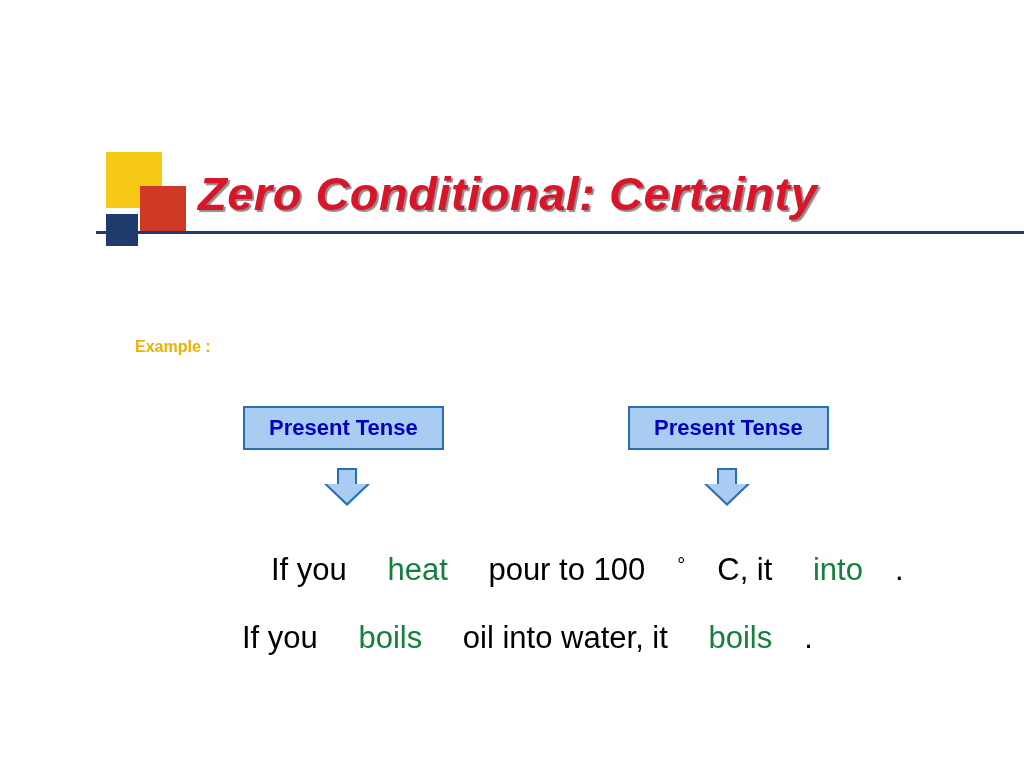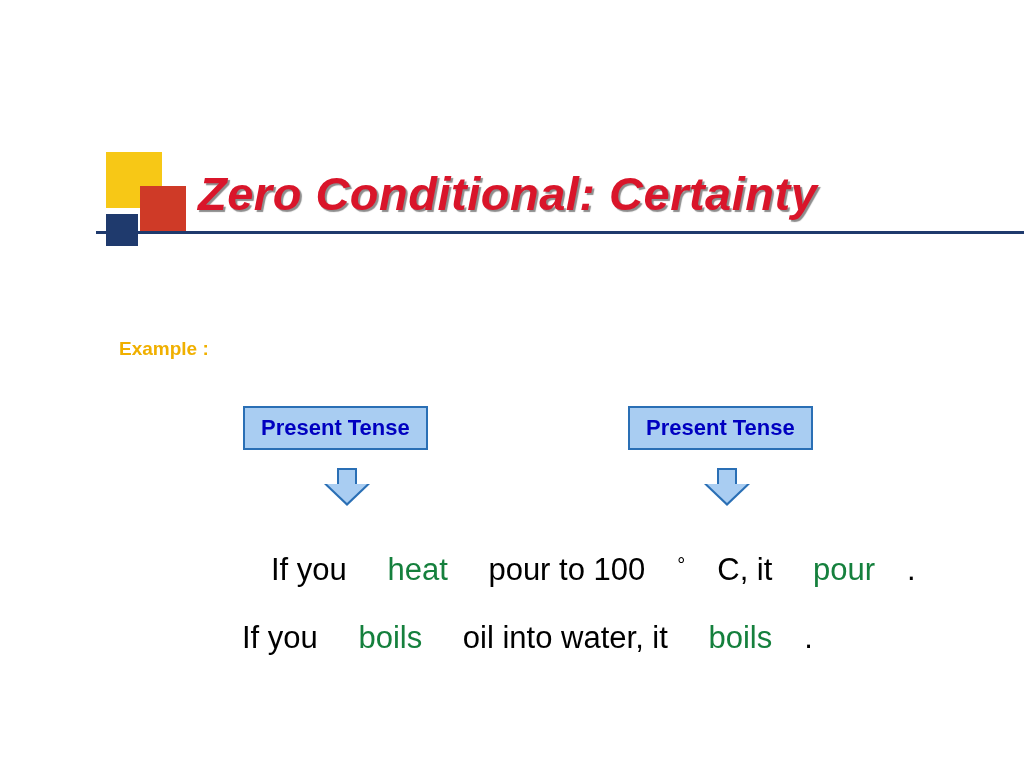--- a/index.html
+++ b/index.html
@@ -52,34 +52,34 @@
     position: absolute;
     top: 183px;
     left: 48px;
     width: 936px;
     height: 3px;
     background: #1f3a6d;
   }
   .example-label {
     position: absolute;
     top: 290px;
-    left: 71px;
-    font-size: 19px;
+    left: 87px;
+    font-size: 16px;
     font-weight: bold;
     color: #f0b000;
   }
   .tense-box {
     position: absolute;
     background: #a9cdf2;
     border: 2px solid #2a6fb5;
     font-size: 22px;
     font-weight: bold;
     color: #0000c0;
     text-align: center;
-    padding: 7px 16px;
+    padding: 7px 24px;
     white-space: nowrap;
   }
   .tense-box.b1 { top: 358px; left: 195px; }
   .tense-box.b2 { top: 358px; left: 580px; }
   .arrow-chunk {
     position: absolute;
     width: 46px;
     height: 40px;
   }
   .arrow-chunk .stem {
@@ -142,18 +142,18 @@
     <div class="head"></div>
     <div class="head-inner"></div>
 </div>
 <div class="arrow-chunk arrow2">
   <div class="stem"></div>
     <div class="head"></div>
     <div class="head-inner"></div>
 </div>
 
 <div class="sentence s1">
-  <span>If you </span><span class="green">heat</span><span> pour to 100</span><span class="degree">°</span><span>C, it </span><span class="green">pour</span><span>.</span>
+  <span>If you </span><span class="green">heat</span><span> pour to 100</span><span class="degree">°</span><span>C, it </span><span class="green">into</span><span>.</span>
 </div>
 
 <div class="sentence s2">
   <span>If you </span><span class="green">boils</span><span> oil into water, it </span><span class="green">boils</span><span>.</span>
 </div>
 
 </body></html>

